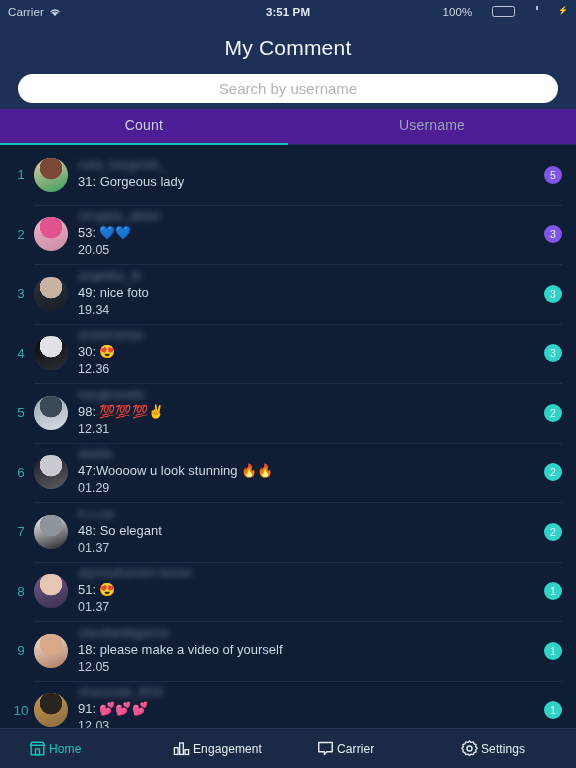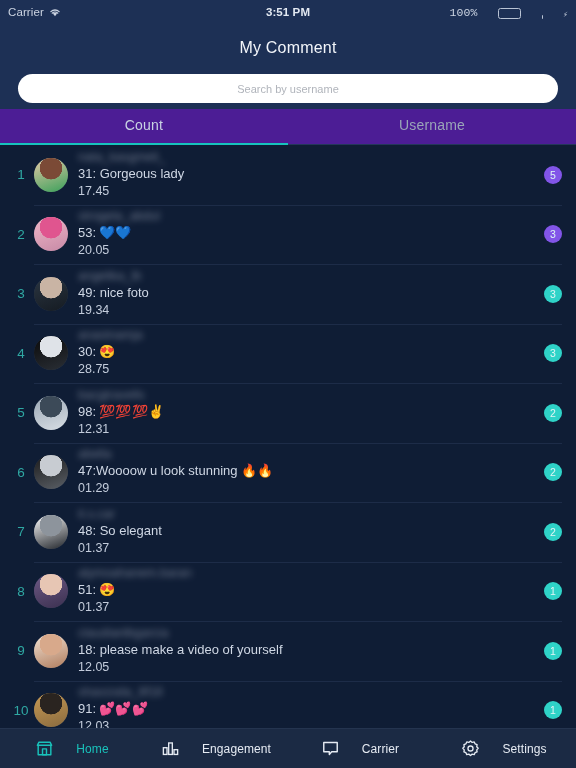--- a/index.html
+++ b/index.html
@@ -14,41 +14,41 @@
 
   
   .statusbar {
     height:20px; background:#1d3055; flex:0 0 20px;
     display:flex; align-items:center; padding:12px 8px;
     color:#ccd4e2; font-size:11.5px; letter-spacing:.1px;
     position:relative;
   }
   .sb-left { display:flex; align-items:center; gap:5px; }
   .sb-center { position:absolute; left:0; right:0; text-align:center; font-size:11.5px; font-weight:bold; color:#e3e9f2; pointer-events:none; }
-  .sb-right { margin-left:auto; display:flex; align-items:flex-end; gap:20px; z-index:2;font-family:Liberation Mono, monospace; }
+  .sb-right { margin-left:auto; display:flex; align-items:flex-start; gap:20px; z-index:2; }
   .wifi { width:12px; height:10px; position:relative; display:inline-block; }
   .wifi svg { display:block; }
   .batt { width:23px; height:10.5px; border:1px solid #b9c3d4; border-radius:2.5px; padding:1px; position:relative; }
   .batt-fill { height:100%; background:#3ddc5c; border-radius:1px; }
   .batt-cap { width:1.5px; height:4px; background:#b9c3d4; border-radius:0 1px 1px 0; display:inline-block; margin-left:1px; vertical-align:middle; }
   .bolt { font-size:8px; color:#c3ccdb; }
 
   
   .header {
     flex:0 0 48px; background:#1d3055;
     display:flex; align-items:center; justify-content:center;
   }
-  .header h1 { font-size:16px; font-weight:400; color:#f2f5fa; letter-spacing:.2px;text-align:center; }
+  .header h1 { font-size:21px; font-weight:400; color:#f2f5fa; letter-spacing:.2px;text-align:center; }
 
   
   .searchwrap { flex:0 0 37px; background:#1d3055; display:flex; align-items:center; padding:0 18px 4px; }
   .searchbar {
     width:100%; height:29px; background:#ffffff; border-radius:15px;
     border:none; outline:none; text-align:center;
-    font-size:11px; color:#333; font-family:"Liberation Sans", sans-serif;
+    font-size:15px; color:#333; font-family:"Liberation Sans", sans-serif;
   }
   .searchbar::placeholder { color:#b0b4bb; }
 
   
   .tabs { flex:0 0 36px; background:#4c1d95; display:flex; position:relative; }
   .tab { flex:1; display:flex; align-items:center; justify-content:center;
          font-size:14px; color:#9aa5b8; letter-spacing:.2px; padding-bottom:4px; cursor:pointer; }
   .tab.active { color:#c9d3e3; }
   .tab-underline { position:absolute; bottom:0; left:0; height:2.5px; width:50%; background:#17c4bd; }
   .tab-baseline { position:absolute; bottom:0.5px; left:0; height:1px; width:100%; background:#24375a; }
@@ -77,21 +77,21 @@
     flex:0 0 18px; width:18px; height:18px; border-radius:50%;
     display:flex; align-items:center; justify-content:center;
     font-size:10.5px; color:#dff6f5; margin-left:8px;
   }
 
   
   .tabbar {
     flex:0 0 40px; background:#1b2a44; display:flex; align-items:center;
     border-top:1px solid #24344f;
   }
-  .tbitem { flex:1; display:flex; align-items:center; justify-content:center; gap:22px; cursor:pointer; }
+  .tbitem { flex:1; display:flex; align-items:center; justify-content:flex-start; gap:2px; cursor:pointer;margin-left:28px; }
   .tbitem span.lbl { font-size:12px; color:#e6ebf3; letter-spacing:.1px; }
   .tbitem.active span.lbl { color:#19c2bb; }
   .tbicon { width:19px; height:19px; display:flex; align-items:center; justify-content:center; }
   .tbicon svg { display:block; }
 </style>
 </head>
 <body>
 
 <div class="app">
 
@@ -136,21 +136,20 @@
 
   <div class="list" id="list">
       <div class="row">
         <div class="rank">1</div>
         <div class="avatar">
           <span class="ph" style="background:radial-gradient(circle at 50% 30%, #7b4a36 0 38%, transparent 39%),linear-gradient(160deg, #e8c9a8 0%, #3aa05a 100%)"></span>
         </div>
         <div class="content">
           <div class="uname">nata_kasgmeli_</div>
           <div class="ctext">31: Gorgeous lady</div>
-          <div class="ctime">17.45</div>
         </div>
         <div class="badge" style="background:#8255e8">5</div>
       </div>
       <div class="row">
         <div class="rank">2</div>
         <div class="avatar">
           <span class="ph" style="background:radial-gradient(circle at 50% 30%, #e0558f 0 38%, transparent 39%),linear-gradient(160deg, #f0b7c8 0%, #c78aa6 100%)"></span>
         </div>
         <div class="content">
           <div class="uname">strogela_abdul</div>
@@ -172,21 +171,21 @@
         <div class="badge" style="background:#2fd3c8">3</div>
       </div>
       <div class="row">
         <div class="rank">4</div>
         <div class="avatar">
           <span class="ph" style="background:radial-gradient(circle at 50% 30%, #dfe3e8 0 38%, transparent 39%),linear-gradient(160deg, #0a0a0a 0%, #2a2f36 100%)"></span>
         </div>
         <div class="content">
           <div class="uname">anastnamja</div>
           <div class="ctext">30: 😍</div>
-          <div class="ctime">28.75</div>
+          <div class="ctime">12.36</div>
         </div>
         <div class="badge" style="background:#2fd3c8">3</div>
       </div>
       <div class="row">
         <div class="rank">5</div>
         <div class="avatar">
           <span class="ph" style="background:radial-gradient(circle at 50% 30%, #3c4a58 0 38%, transparent 39%),linear-gradient(160deg, #9aa7b4 0%, #d8dee4 100%)"></span>
         </div>
         <div class="content">
           <div class="uname">bacgtravells</div>

